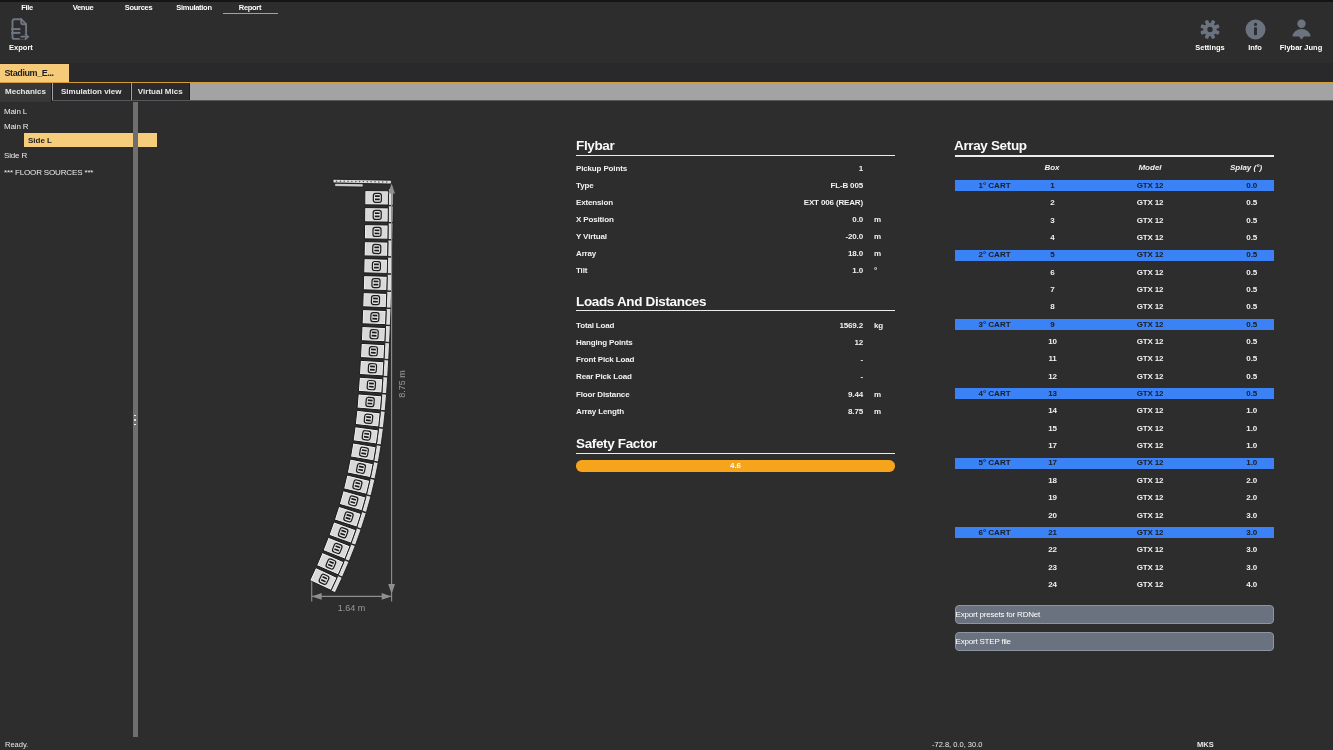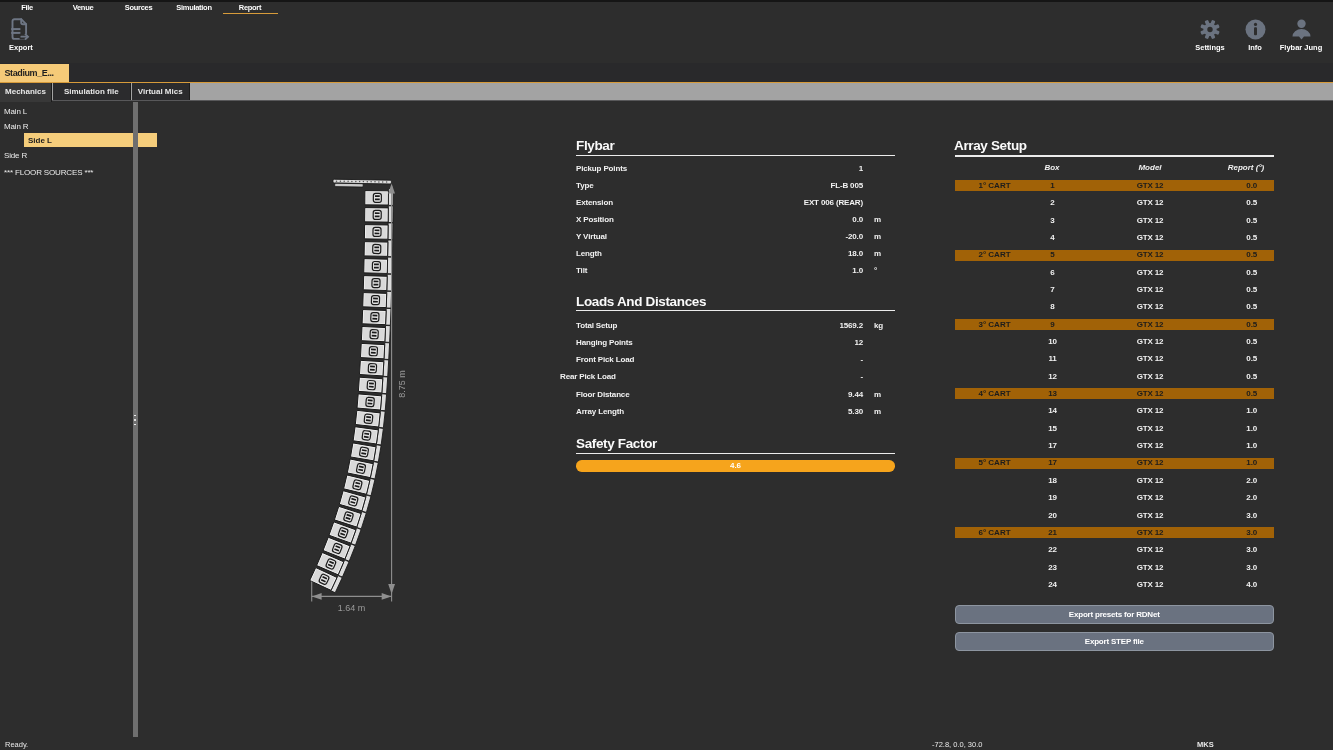--- a/index.html
+++ b/index.html
@@ -26,26 +26,26 @@
 #statusbar { position:absolute; left:0; top:737px; width:1333px; height:13px; background:#2d2d2d; }
 .st { position:absolute; top:2.5px; font-size:7.5px; color:#e8e8e8; }
 .h1 { position:absolute; font-size:13.5px; font-weight:bold; color:#fafafa; letter-spacing:-0.35px;text-align:right; }
 .hr { position:absolute; height:1.4px; background:#ececec; }
 .lbl { position:absolute; font-size:8px; font-weight:bold; color:#f2f2f2; white-space:nowrap; letter-spacing:-0.15px; }
 .val { position:absolute; font-size:8px; font-weight:bold; color:#f2f2f2; white-space:nowrap; letter-spacing:-0.15px; }
 .th { position:absolute; font-size:8px; font-weight:bold; font-style:italic; color:#f2f2f2; text-align:center; }
 .tc { position:absolute; font-size:8px; font-weight:bold; color:#f2f2f2; text-align:center; letter-spacing:-0.15px; }
 .tc.dk { color:#1c1c1c; }
 .tc.rt { text-align:right; }
-.cart { position:absolute; left:954.5px; width:319.5px; height:11px; background:#a16207; }
+.cart { position:absolute; left:954.5px; width:319.5px; height:11px; background:#3b82f6; }
 .cl { position:absolute; left:0px; top:0.7px; width:80px; text-align:center; font-size:8px; font-weight:bold; color:#1c1c1c; }
 #safety { position:absolute; left:576px; top:460.3px; width:319px; height:11.4px; background:#f6a41c; border-radius:5.7px;
   color:#fff; font-size:8px; font-weight:bold; text-align:center; line-height:11.4px; }
 .btn { position:absolute; left:954.5px; width:319.5px; height:19px; background:#6a7280; border:1px solid #8d95a0;
-  border-radius:4px; color:#fff; font-size:8px; font-weight:bold; letter-spacing:-0.2px; text-align:center; line-height:17px; }
+  border-radius:4px; color:#fff; font-size:8px; font-weight:normal; letter-spacing:-0.2px; line-height:17px; }
 </style></head>
 <body>
 <div id="topbar"></div>
 <div style="position:absolute;left:0;top:0;width:1333px;height:1.5px;background:#151515"></div>
 <div class="menu" style="left:27px">File</div>
 <div class="menu" style="left:83px">Venue</div>
 <div class="menu" style="left:138.5px">Sources</div>
 <div class="menu" style="left:194px">Simulation</div>
 <div class="menu" style="left:250px">Report</div>
 <div id="rep-line"></div>
@@ -87,21 +87,21 @@
 <path d="M0.5 17.5 a9 7.5 0 0 1 18 0 l-6.5 0 -2.5 3 -2.5 -3 Z" fill="#6b7380"></path>
 </svg>
 <div class="iclbl" style="left:1210px">Settings</div>
 <div class="iclbl" style="left:1255px">Info</div>
 <div class="iclbl" style="left:1301px">Flybar Jung</div>
 <div id="docstrip"></div>
 <div id="doctab">Stadium_E...</div>
 <div id="orange-line"></div>
 <div id="viewstrip">
 <div class="vtab" id="vtab-sel" style="left:0;width:52px">Mechanics</div>
-<div class="vtab" style="left:52.5px;width:78.5px">Simulation file</div>
+<div class="vtab" style="left:52.5px;width:78.5px">Simulation view</div>
 <div class="vtab" style="left:131.5px;width:58.5px">Virtual Mics</div>
 </div>
 <div id="panel-top"></div>
 <div id="sidebar"></div>
 <div class="sit" style="top:106.8px">Main L</div>
 <div class="sit" style="top:122.1px">Main R</div>
 <div class="sit" style="top:151.4px">Side R</div>
 <div class="sit" style="top:167.8px">*** FLOOR SOURCES ***</div>
 <div id="sel">
     <span>Side L</span>
@@ -341,51 +341,51 @@
 <div class="lbl" style="left:576px;top:180.8px">Type</div>
 <div class="val" style="right:470px;top:180.8px">FL-B 005</div>
 <div class="lbl" style="left:576px;top:197.8px">Extension</div>
 <div class="val" style="right:470px;top:197.8px">EXT 006 (REAR)</div>
 <div class="lbl" style="left:576px;top:214.8px">X Position</div>
 <div class="val" style="right:470px;top:214.8px">0.0</div>
 <div class="lbl" style="left:874px;top:214.8px">m</div>
 <div class="lbl" style="left:576px;top:231.8px">Y Virtual</div>
 <div class="val" style="right:470px;top:231.8px">-20.0</div>
 <div class="lbl" style="left:874px;top:231.8px">m</div>
-<div class="lbl" style="left:576px;top:248.8px">Length</div>
+<div class="lbl" style="left:576px;top:248.8px">Array</div>
 <div class="val" style="right:470px;top:248.8px">18.0</div>
 <div class="lbl" style="left:874px;top:248.8px">m</div>
 <div class="lbl" style="left:576px;top:265.8px">Tilt</div>
 <div class="val" style="right:470px;top:265.8px">1.0</div>
 <div class="lbl" style="left:874px;top:265.8px">°</div>
 <div class="h1" style="left:576px;top:293.5px">Loads And Distances</div>
 <div class="hr" style="left:576px;top:309.8px;width:319px"></div>
-<div class="lbl" style="left:576px;top:320.5px">Total Setup</div>
+<div class="lbl" style="left:576px;top:320.5px">Total Load</div>
 <div class="val" style="right:470px;top:320.5px">1569.2</div>
 <div class="lbl" style="left:874px;top:320.5px">kg</div>
 <div class="lbl" style="left:576px;top:337.8px">Hanging Points</div>
 <div class="val" style="right:470px;top:337.8px">12</div>
 <div class="lbl" style="left:576px;top:355.1px">Front Pick Load</div>
 <div class="val" style="right:470px;top:355.1px">-</div>
-<div class="lbl" style="left:560px;top:372.4px">Rear Pick Load</div>
+<div class="lbl" style="left:576px;top:372.4px">Rear Pick Load</div>
 <div class="val" style="right:470px;top:372.4px">-</div>
 <div class="lbl" style="left:576px;top:389.7px">Floor Distance</div>
 <div class="val" style="right:470px;top:389.7px">9.44</div>
 <div class="lbl" style="left:874px;top:389.7px">m</div>
 <div class="lbl" style="left:576px;top:407.0px">Array Length</div>
-<div class="val" style="right:470px;top:407.0px">5.30</div>
+<div class="val" style="right:470px;top:407.0px">8.75</div>
 <div class="lbl" style="left:874px;top:407.0px">m</div>
 <div class="h1" style="left:576px;top:435.5px">Safety Factor</div>
 <div class="hr" style="left:576px;top:452.6px;width:319px"></div>
 <div id="safety">4.6</div>
 <div class="h1" style="left:954px;top:137.5px">Array Setup</div>
 <div class="hr" style="left:954.5px;top:155.4px;width:319.5px"></div>
 <div class="th" style="left:1032px;top:162.5px;width:40px">Box</div>
 <div class="th" style="left:1110px;top:162.5px;width:80px">Model</div>
-<div class="th" style="left:1206px;top:162.5px;width:80px">Report (°)</div>
+<div class="th" style="left:1206px;top:162.5px;width:80px">Splay (°)</div>
 <div class="cart" style="top:180.2px">
     <span class="cl">1° CART</span>
   </div>
 <div class="tc dk" style="left:1032.5px;top:180.8px;width:40px">1</div>
 <div class="tc dk" style="left:1110px;top:180.8px;width:80px">GTX 12</div>
 <div class="tc dk rt" style="left:1177px;top:180.8px;width:80px">0.0</div>
 <div class="tc" style="left:1032.5px;top:198.1px;width:40px">2</div>
 <div class="tc" style="left:1110px;top:198.1px;width:80px">GTX 12</div>
 <div class="tc rt" style="left:1177px;top:198.1px;width:80px">0.5</div>
 <div class="tc" style="left:1032.5px;top:215.5px;width:40px">3</div>

